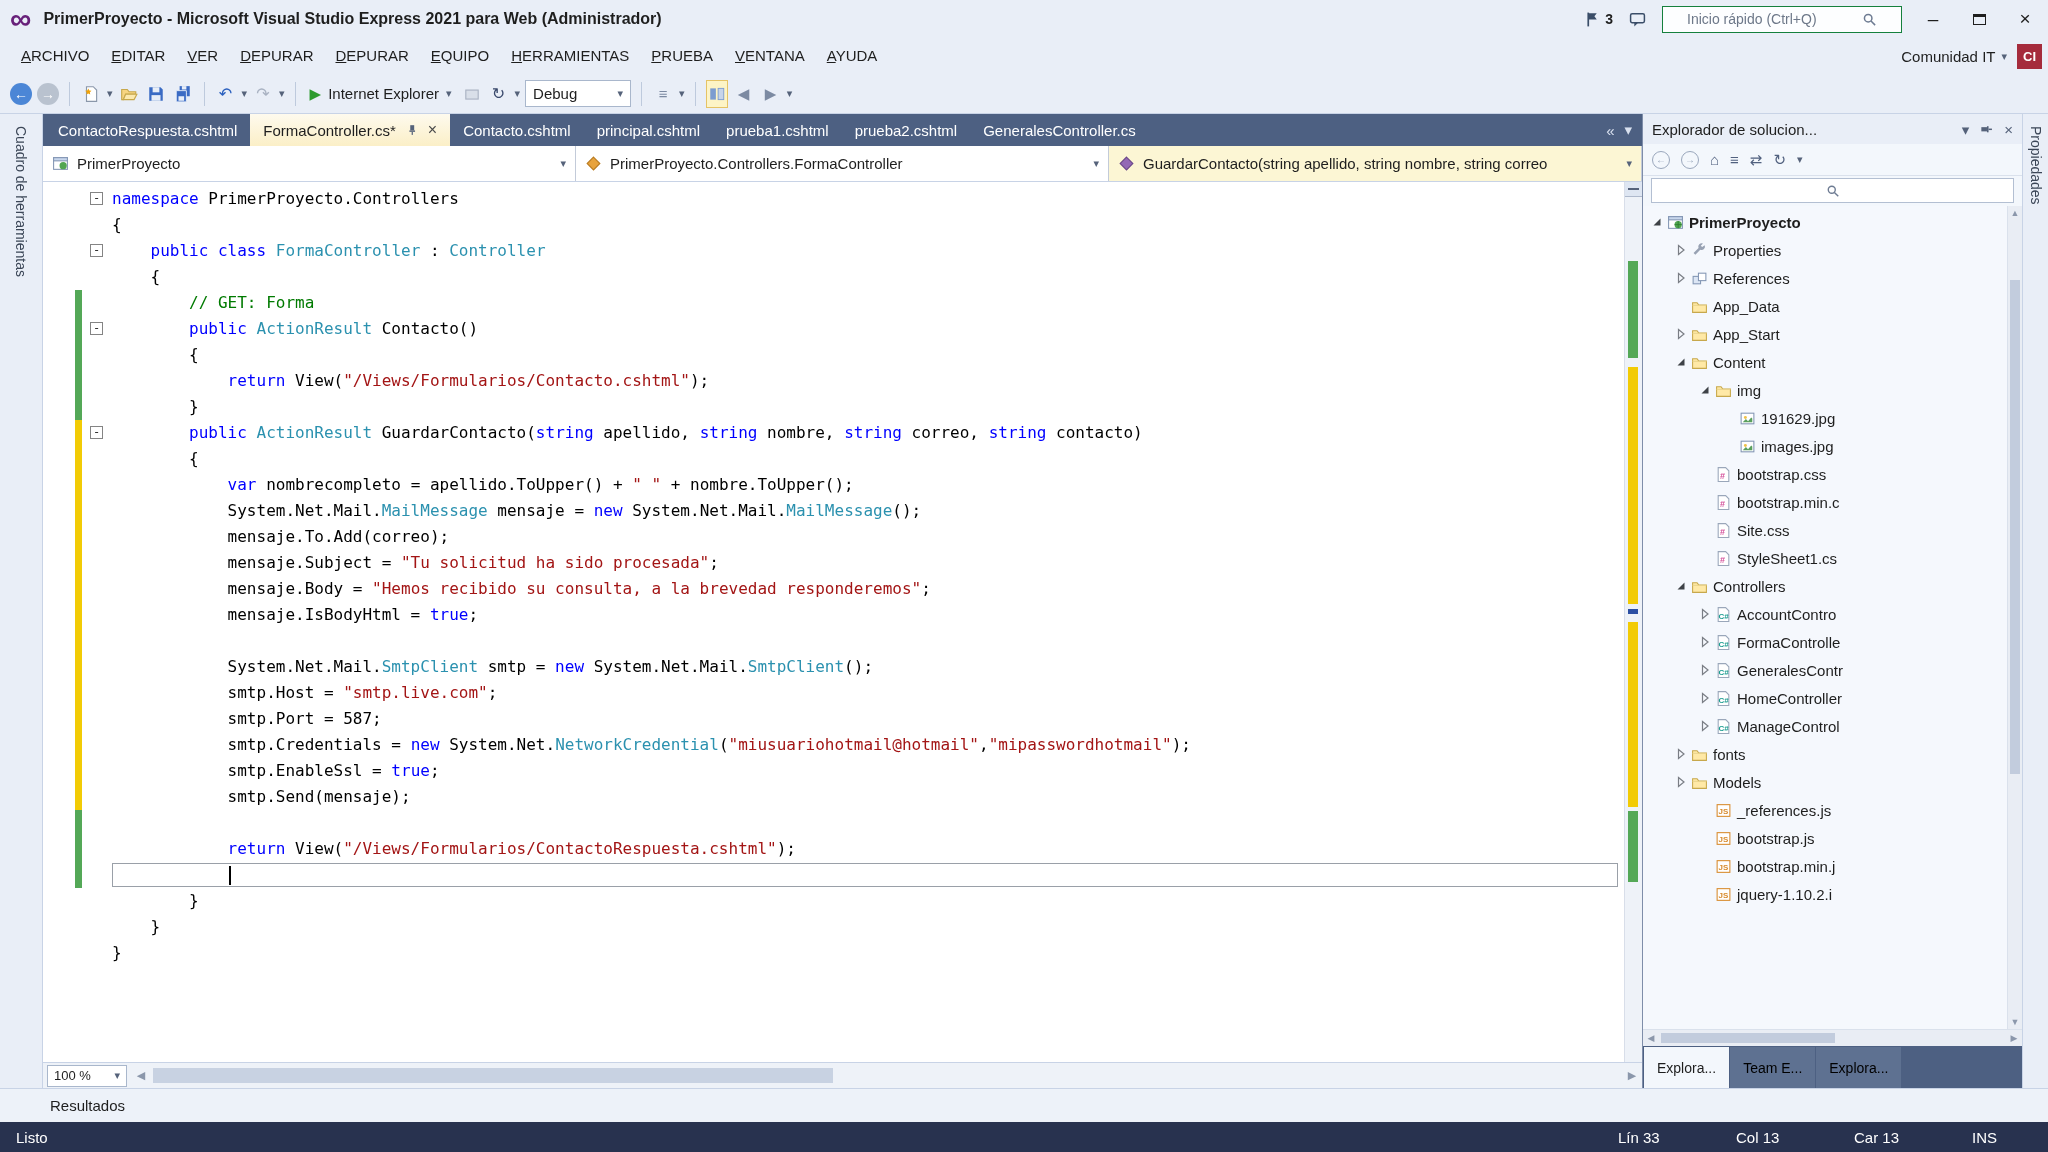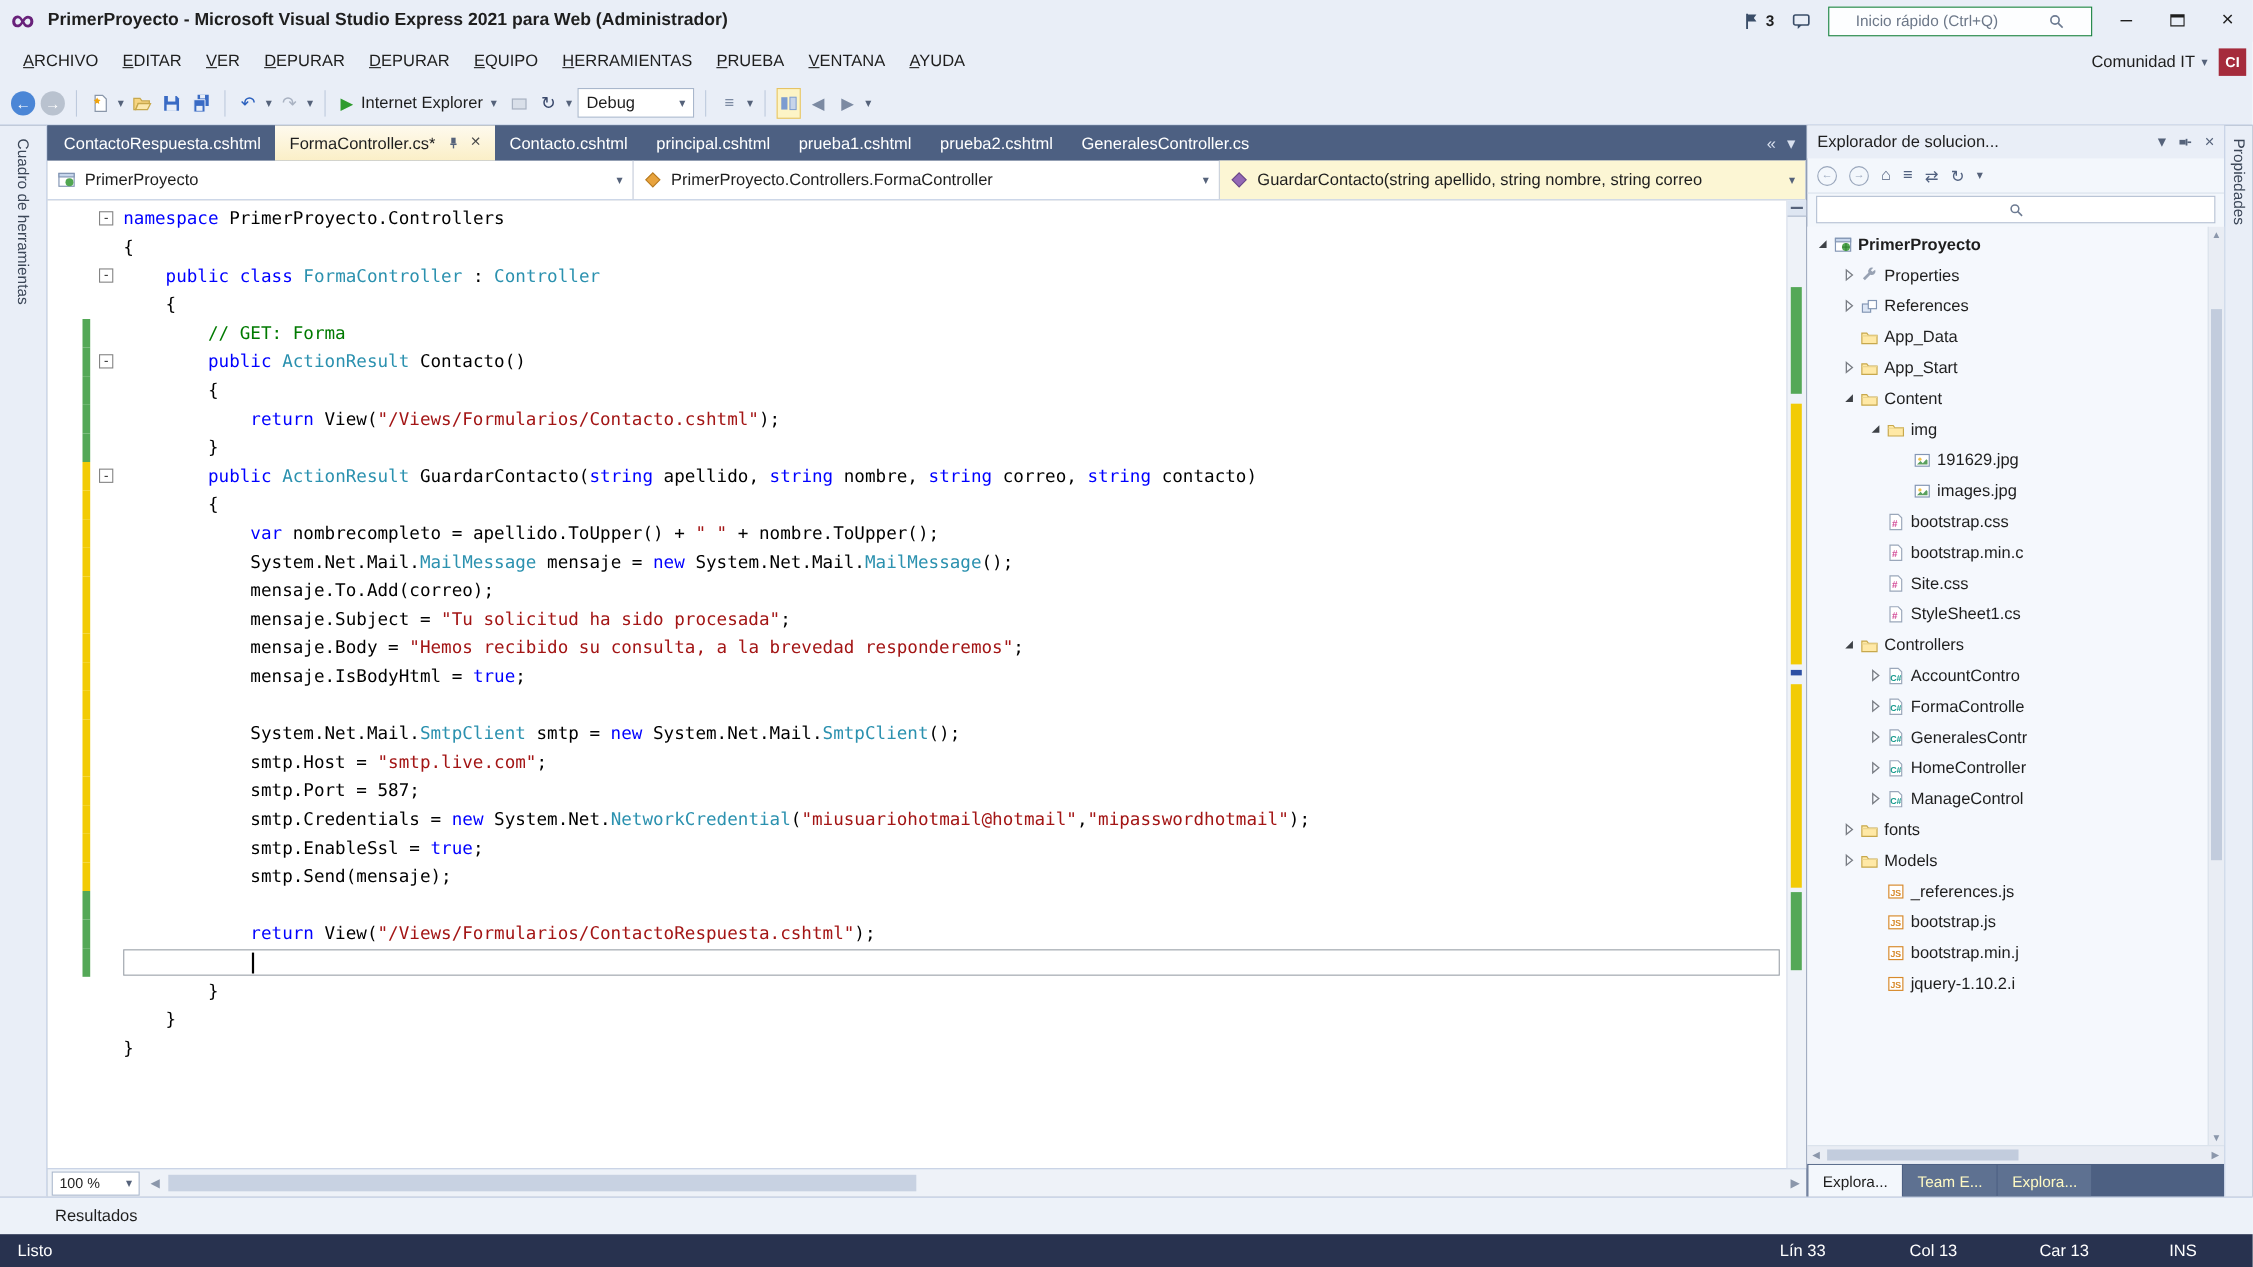--- a/index.html
+++ b/index.html
@@ -133,22 +133,22 @@
   .ticon { width:17px; height:17px; flex:none; margin:0 5px 0 2px; }
   .ticon svg { width:17px; height:17px; display:block; }
   .tree-vscroll { position:absolute; right:0; top:0; bottom:0; width:15px; background:#E9EDF4; border-left:1px solid #DAE1EC; color:#8B97AB; font-size:9px; text-align:center; }
   .tvs-thumb { position:absolute; left:2px; right:2px; top:9%; height:60%; background:#C2CCDD; }
   .tvs-up { position:absolute; top:2px; left:0; right:0; }
   .tvs-down { position:absolute; bottom:2px; left:0; right:0; }
   .rp-hscroll { height:17px; flex:none; background:#E9EDF4; border-top:1px solid #DAE1EC; position:relative; color:#8B97AB; font-size:9px; }
   .rph-arrow { position:absolute; top:0; height:100%; width:16px; display:flex; align-items:center; justify-content:center; }
   .rph-arrow.left { left:0; } .rph-arrow.right { right:0; }
   .rph-thumb { position:absolute; left:18px; width:46%; top:3px; bottom:3px; background:#C2CCDD; }
-  .rp-tabs { height:30px; flex:none; display:flex; align-items:stretch; gap:1px; background:#4D6082; padding:1px 0 0 1px; }
-  .rptab { display:flex; align-items:center; padding:0 13px; font-size:14px; color:#fef9c3; background:#5E7191; white-space:nowrap; }
+  .rp-tabs { height:42px; flex:none; display:flex; align-items:stretch; gap:1px; background:#4D6082; padding:1px 0 0 1px; }
+  .rptab { display:flex; align-items:center; padding:0 13px; font-size:14px; color:#000000; background:#5E7191; white-space:nowrap; }
   .rptab.active { background:#F3F7FC; color:#1E1E1E; }
 
   
   .results-row { height:34px; flex:none; background:#EDF2F9; border-top:1px solid #C8D3E6; display:flex; align-items:center; padding-left:50px; font-size:15px; color:#1E1E1E; }
   .statusbar { height:30px; flex:none; background:#28324F; color:#FFF; display:flex; align-items:center; font-size:15px; padding:0 18px 0 16px; }
   .sb-left { flex:1; }
   .sb-field { width:118px; }
   .sb-field.narrow { width:58px; }
 </style>
 </head>

